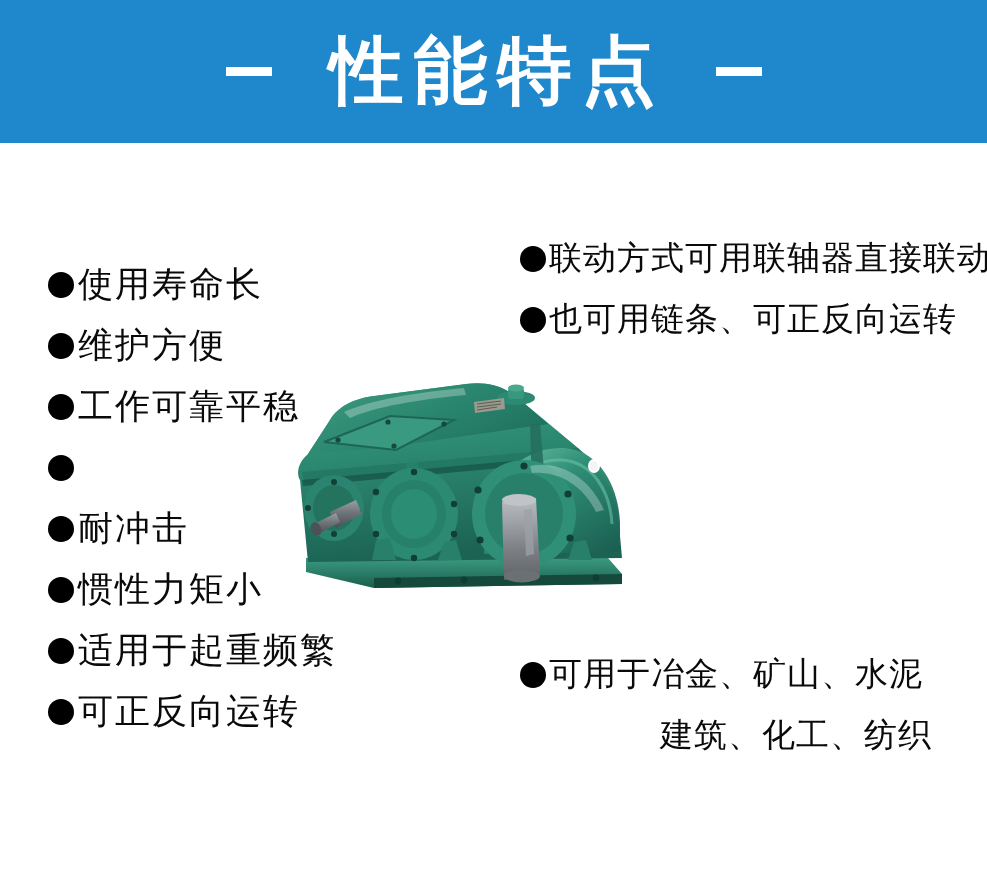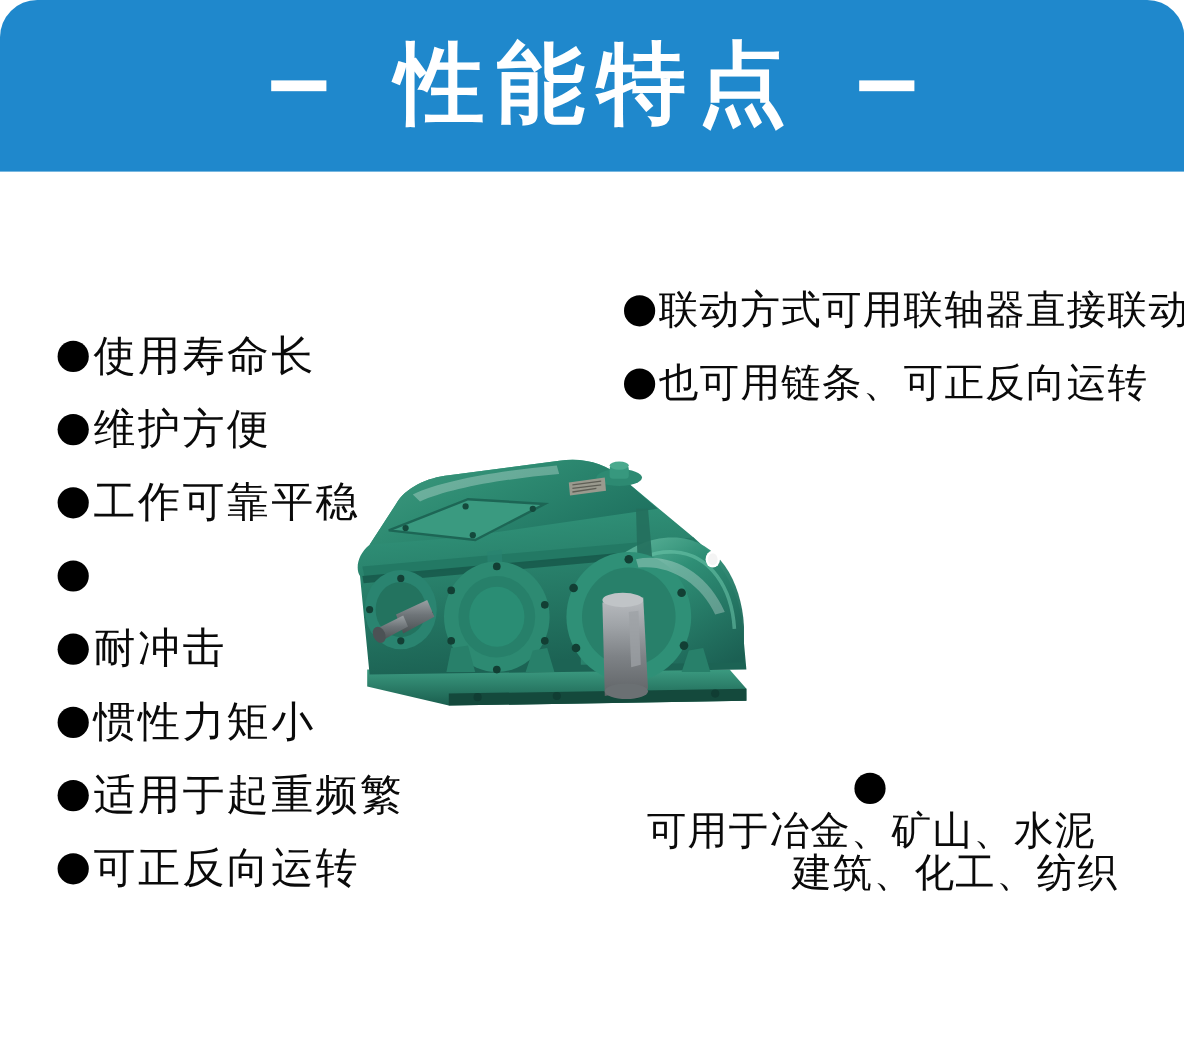--- a/index.html
+++ b/index.html
@@ -10,21 +10,20 @@
   }
   body {
     font-family: "DejaVu Sans", "Liberation Sans", sans-serif;
   }
   #page {
     position: relative;
     width: 987px;
     height: 869px;
     background: #ffffff;
     overflow: hidden;
-    border-radius: 31px;
   }
 
   
   #header-banner {
     position: absolute;
     left: 0;
     top: 0;
     width: 987px;
     height: 143px;
     background: #1f88cc;
@@ -68,21 +67,21 @@
   }
   .bullet {
     flex: 0 0 auto;
     border-radius: 50%;
     background: #000000;
   }
 
   
   #left-feature-list {
     left: 48px;
-    top: 266px;
+    top: 254px;
   }
   #left-feature-list .feature-item {
     height: 61px;
     font-size: 35px;
     letter-spacing: 2px;
   }
   #left-feature-list .bullet {
     width: 26px;
     height: 26px;
     margin-right: 4px;
@@ -109,21 +108,20 @@
     position: absolute;
     left: 520px;
     top: 644px;
   }
   #applications-block .feature-item {
     height: 61px;
     font-size: 33px;
     letter-spacing: 1px;
     color: #0a0a0a;
     font-family: Liberation Mono, monospace;
-    flex-direction: column;
   }
   #applications-block .bullet {
     width: 26px;
     height: 26px;
     margin-right: 3px;
   }
   #applications-block .indented {
     padding-left: 140px;
   }
 

